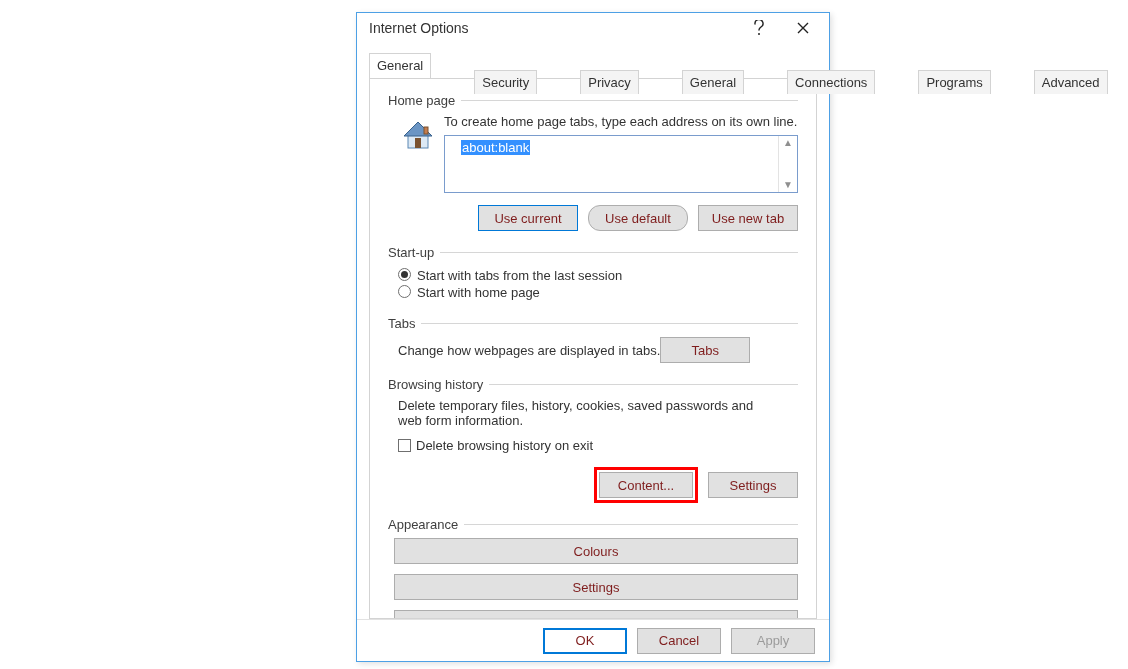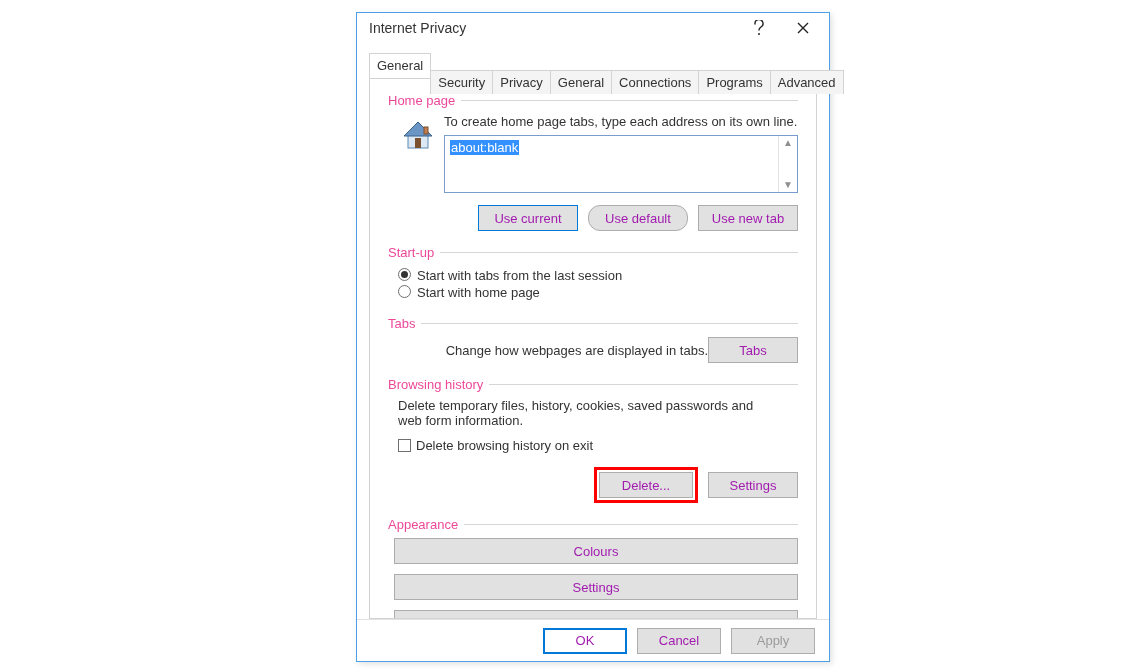--- a/index.html
+++ b/index.html
@@ -34,56 +34,56 @@
     height:34px;display:flex;align-items:center;padding:0 4px 0 12px;
     background:var(--titlebar-bg);
   }
   .titlebar .title{flex:1 1 auto;font-size:14px;}
   .title-btn{width:44px;height:30px;display:flex;align-items:center;justify-content:center;cursor:default;}
   .title-btn svg{display:block;}
 
   .content{flex:1 1 auto;padding:8px 12px 0 12px;display:flex;flex-direction:column;min-height:0;}
 
   
-  .tabstrip{display:flex;align-items:flex-end;margin:2px 0 0 0;position:relative;z-index:2;}
+  .tabstrip{display:flex;align-items:flex-end;margin:2px 0 0 0;position:relative;z-index:2;gap:44px;}
   .tab{
     padding:4px 7px 4px 7px;border:1px solid var(--tab-border);border-bottom:none;
     background:var(--tab-inactive-bg);margin-right:-1px;font-size:13px;cursor:default;
     position:relative;top:16px;
   }
   .tab.active{background:var(--tab-active-bg);padding-bottom:5px;top:0;}
   .tabpanel{
     border:1px solid var(--tab-border);background:var(--panel-bg);
     flex:1 1 auto;display:flex;flex-direction:column;padding:14px 18px 8px 18px;
     overflow:hidden;z-index:1;position:relative;
   }
 
   
   .group{margin-bottom:6px;}
   .group-header{display:flex;align-items:center;margin:0 0 4px 0;}
-  .group-label{padding-right:6px;color:#ec4899;font-size:13px;}
+  .group-label{padding-right:6px;color:#404040;font-size:13px;}
   .group-line{flex:1 1 auto;height:1px;background:var(--fieldset-line);}
   .group-body{padding:2px 0 8px 10px;}
 
   
   .home-row{display:flex;align-items:flex-start;}
   .home-intro{font-size:13px;margin:0 0 6px 0;}
   .home-icon{width:40px;height:40px;margin-right:6px;flex:0 0 40px;}
   .home-body{flex:1 1 auto;}
-  .home-input-wrap{border:1px solid var(--input-border);height:56px;display:flex;}
+  .home-input-wrap{border:1px solid var(--input-border);height:56px;display:flex;padding-left:11px;}
   .home-input-area{flex:1 1 auto;padding:4px 5px;position:relative;font-size:13px;}
   .sel-text{background:var(--highlight-bg);color:#ffffff;padding:0 1px;}
   .home-scroll{width:18px;border-left:1px solid #e3e3e3;display:flex;flex-direction:column;justify-content:space-between;align-items:center;padding:2px 0;}
   .home-scroll .arrow{color:#8f8f8f;font-size:10px;line-height:1;}
 
   .btn{
     display:inline-flex;align-items:center;justify-content:center;
     min-width:88px;height:26px;padding:0 10px;
     background:var(--btn-bg);border:1px solid var(--btn-border-dark);
-    font-size:13px;color:#a21caf;cursor:default;box-sizing:border-box;
+    font-size:13px;color:#7f1d1d;cursor:default;box-sizing:border-box;
   }
   .btn.wide{min-width:96px;}
   .btn.highlight{border:1px solid var(--accent);}
   .btn.disabled{color:var(--text-disabled);}
   .btn-row{display:flex;gap:10px;}
 
   
   .radio{display:flex;align-items:flex-start;margin:2px 0;}
   .radio .r-circle{width:13px;height:13px;border:1px solid #6f6f6f;border-radius:50%;margin-right:6px;display:flex;align-items:center;justify-content:center;box-sizing:border-box;background:#ffffff;}
   .radio.selected .r-circle::after{content:"";width:7px;height:7px;border-radius:50%;background:#333333;display:block;}
@@ -99,21 +99,21 @@
     gap:10px;padding:0 14px;
   }
   .ok-btn{border:2px solid var(--accent);background:#ffffff;}
 </style>
 </head>
 <body>
 
 <div class="dialog">
 
   <div class="titlebar">
-    <div class="title">Internet Privacy</div>
+    <div class="title">Internet Options</div>
     <div class="title-btn">
       <svg width="12" height="16" viewBox="0 0 12 16">
         <path d="M2 4 a4 4 0 1 1 6 3 c-1 1 -2 1.5 -2 3" stroke="#222" stroke-width="1.4" fill="none" stroke-linecap="round"></path>
         <circle cx="6" cy="14" r="1" fill="#222"></circle>
       </svg>
     </div>
     <div class="title-btn">
       <svg width="12" height="12" viewBox="0 0 12 12">
         <path d="M1 1 L11 11 M11 1 L1 11" stroke="#222" stroke-width="1.4"></path>
       </svg>
@@ -183,40 +183,40 @@
             <span>Start with home page</span>
           </div>
         </div>
       </div>
 
       <div class="group">
         <div class="group-header">
           <span class="group-label">Tabs</span>
           <span class="group-line"></span>
         </div>
-        <div class="group-body" style="display:flex;align-items:center;justify-content:flex-end;">
+        <div class="group-body" style="display:flex;align-items:center;justify-content:flex-start;">
           <span>Change how webpages are displayed in tabs.</span>
           <div class="btn" style="min-width:90px;">Tabs</div>
         </div>
       </div>
 
       <div class="group">
         <div class="group-header">
           <span class="group-label">Browsing history</span>
           <span class="group-line"></span>
         </div>
         <div class="group-body">
           <div style="max-width:380px;margin-bottom:10px;">Delete temporary files, history, cookies, saved passwords and web form information.</div>
           <div class="check">
             <span class="c-box"></span>
             <span>Delete browsing history on exit</span>
           </div>
           <div class="btn-row" style="justify-content:flex-end;margin-top:14px;align-items:center;">
             <span class="delete-outline">
-              <span class="btn" style="min-width:94px;">Delete...</span>
+              <span class="btn" style="min-width:94px;">Content...</span>
             </span>
             <span class="btn" style="min-width:90px;">Settings</span>
           </div>
         </div>
       </div>
 
       <div class="group" style="margin-bottom:0;">
         <div class="group-header">
           <span class="group-label">Appearance</span>
           <span class="group-line"></span>

